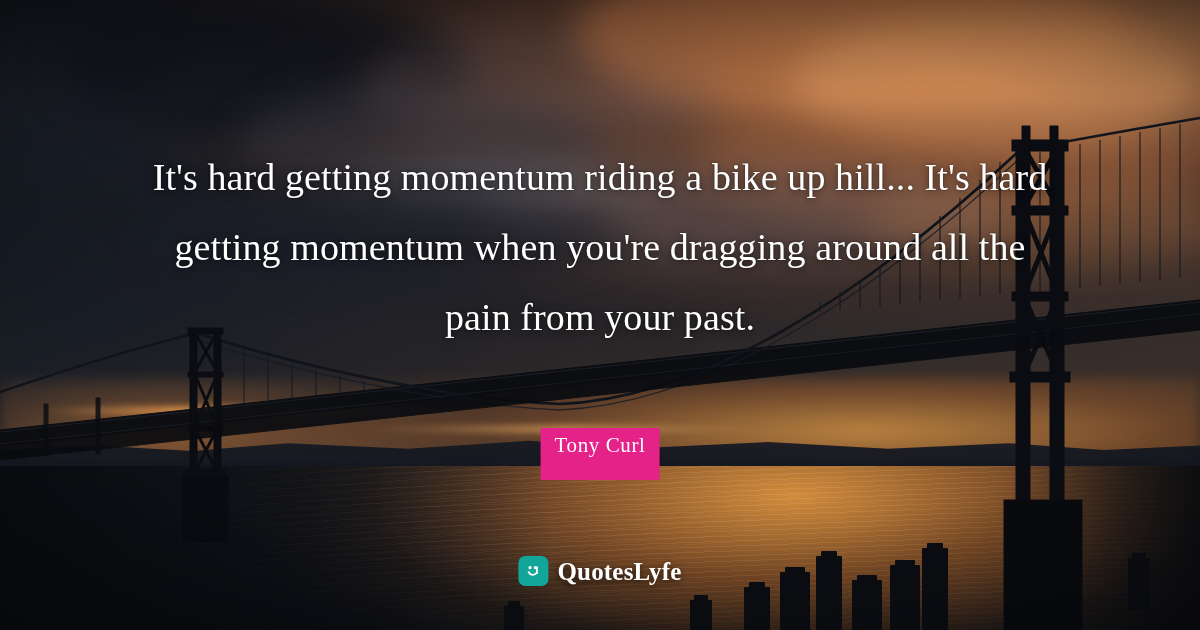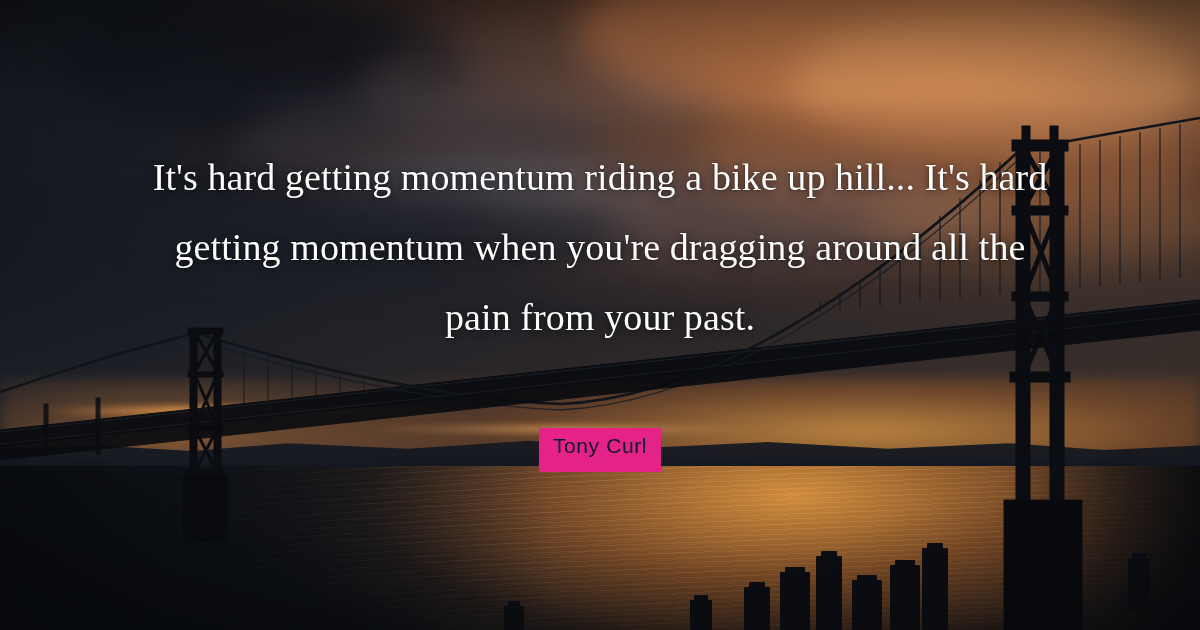--- a/index.html
+++ b/index.html
@@ -152,25 +152,25 @@
     letter-spacing:.1px;
     text-shadow:0 2px 10px rgba(0,0,0,.55),0 0 2px rgba(0,0,0,.45);
   }
 
   .author-wrap{
     position:absolute;left:50%;top:428px;transform:translateX(-50%);
   }
   .author{
     display:inline-block;
     background:#e52288;
-    color:#0f172a;
-    font-family:Liberation Sans, sans-serif;
+    color:#ffffff;
+    font-family:Liberation Serif, serif;
     font-size:21px;
     line-height:1;
-    padding:7px 14px 16px 14px;
+    padding:7px 14px 24px 14px;
     letter-spacing:.6px;
     white-space:nowrap;
   }
 
   .brand{
     position:absolute;left:50%;top:556px;transform:translateX(-50%);
     display:flex;align-items:center;gap:9px;
   }
   .brand-mark{
     width:30px;height:30px;border-radius:7px;
@@ -323,15 +323,26 @@
   </div>
 
   <div class="content">
 
     <blockquote class="quote">It's hard getting momentum riding a bike up hill... It's hard getting momentum when you're dragging around all the pain from your past.</blockquote>
 
     <div class="author-wrap">
       <span class="author">Tony Curl</span>
     </div>
 
+    <div class="brand">
+      <span class="brand-mark">
+        <svg width="20" height="20" viewBox="0 0 24 24" aria-hidden="true">
+          <circle cx="8" cy="8" r="1.9" fill="#ffffff"></circle>
+          <circle cx="14.4" cy="8" r="1.9" fill="#ffffff"></circle>
+          <path d="M6.2 13.2 C8.2 17.4 13.4 17.8 16 14.2" stroke="#ffffff" stroke-width="2.1" fill="none" stroke-linecap="round"></path>
+          <path d="M16.3 7.2 L16.3 14.6" stroke="#ffffff" stroke-width="2.1" fill="none" stroke-linecap="round"></path>
+        </svg>
+      </span>
+      <span class="brand-name">QuotesLyfe</span>
+    </div>
 
   </div>
 </div>
 
 </body></html>

